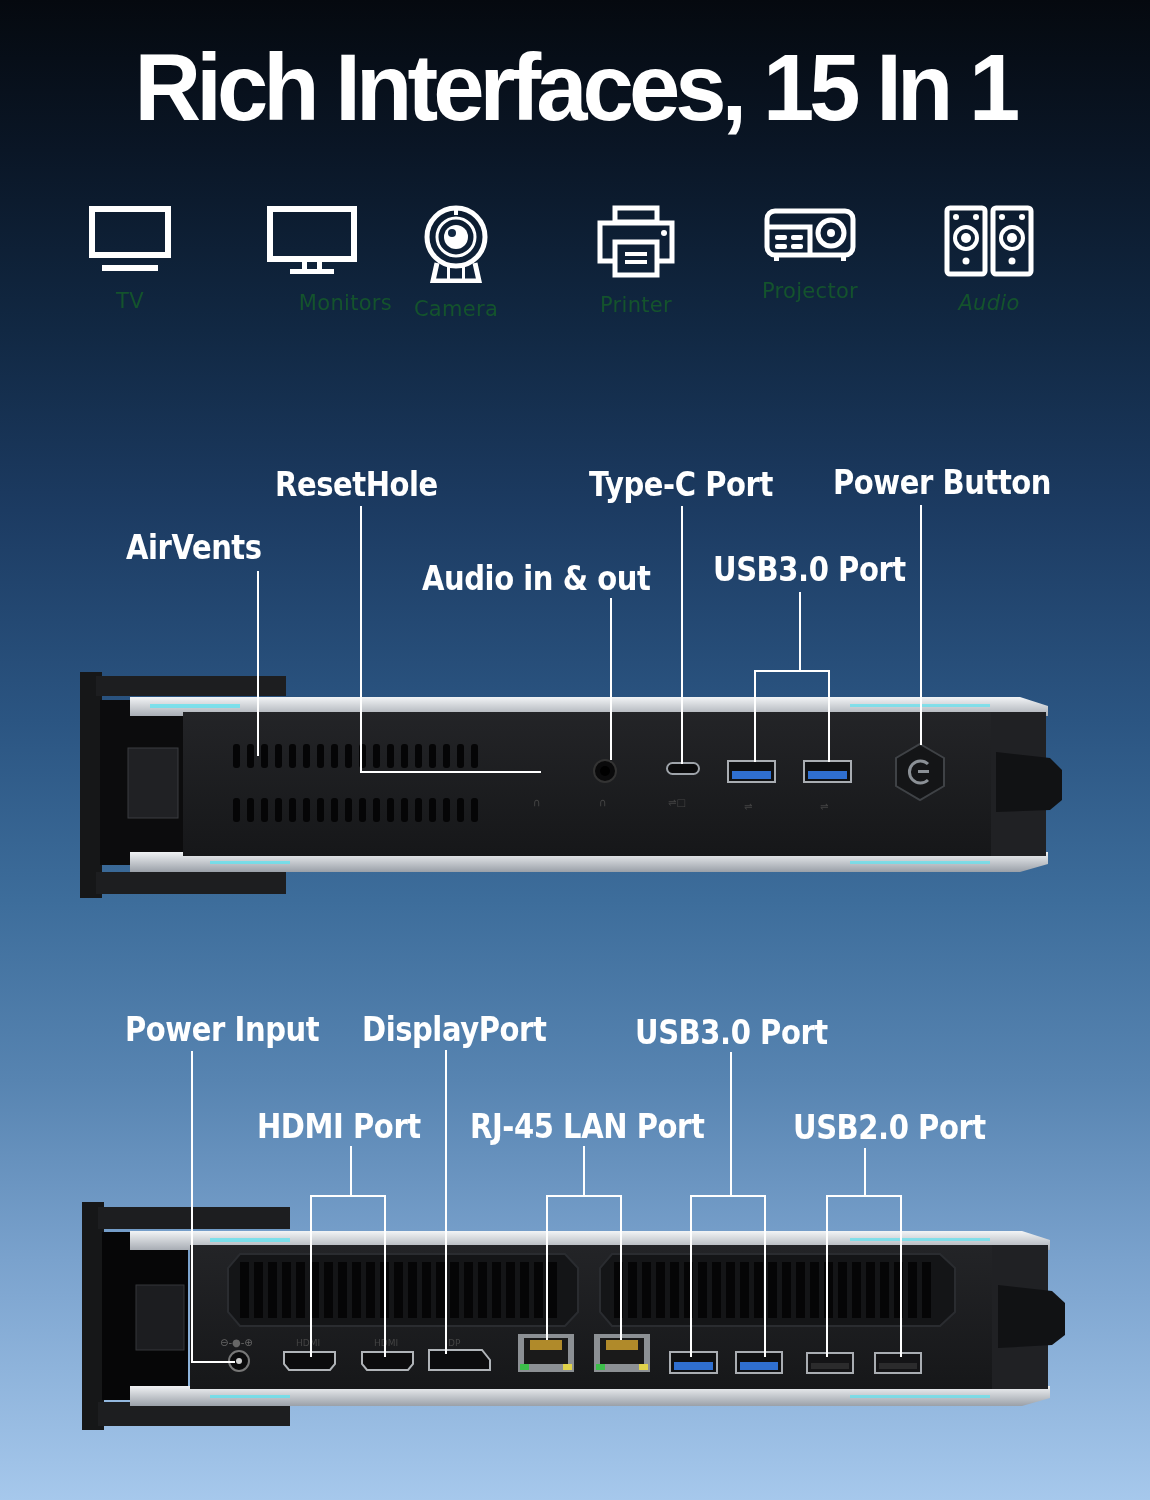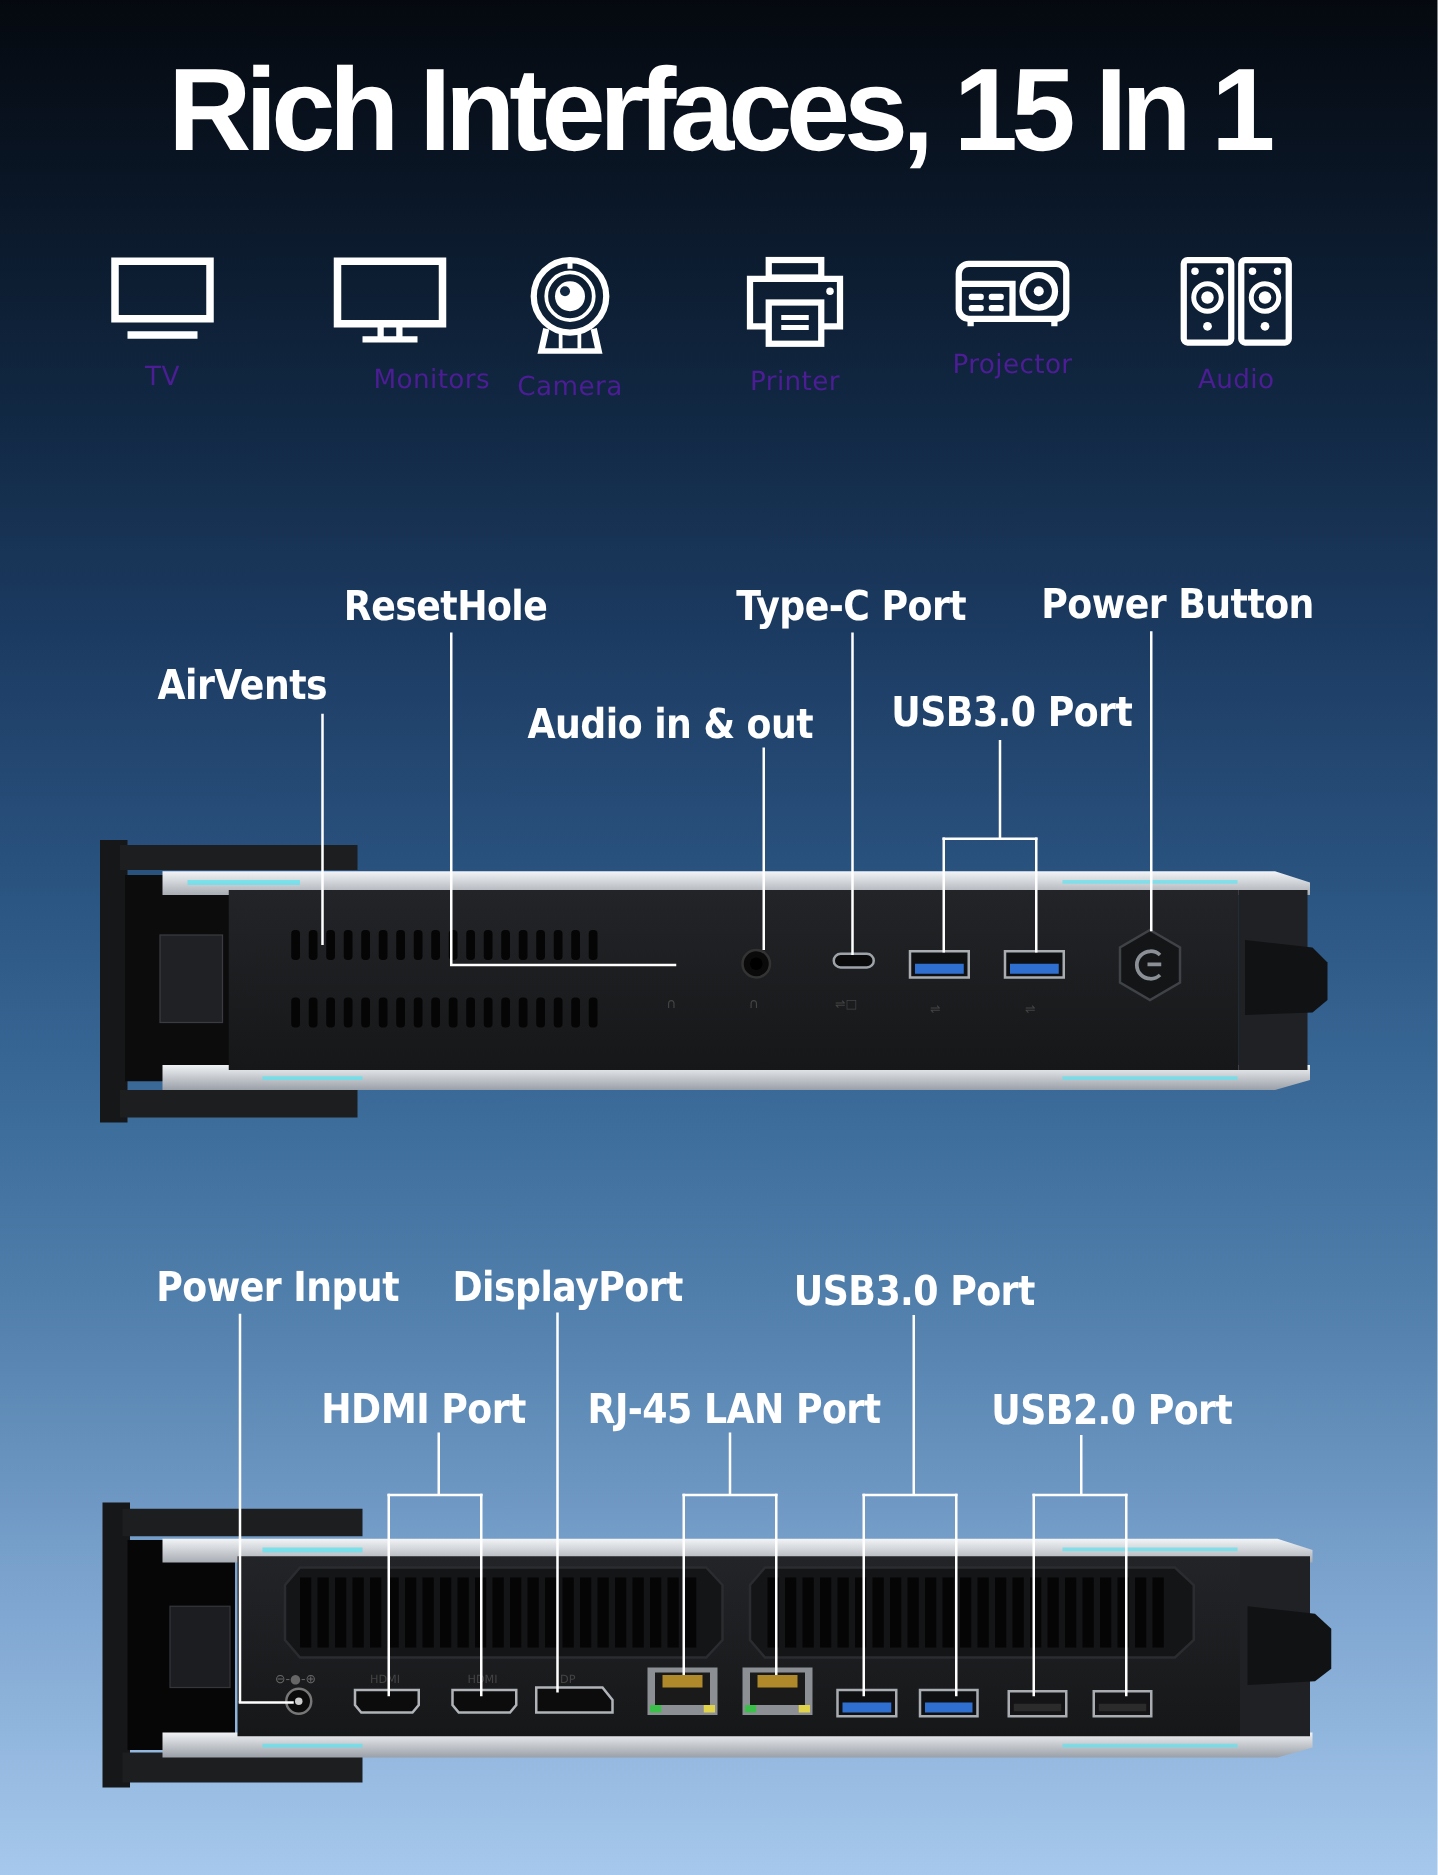--- a/index.html
+++ b/index.html
@@ -14,21 +14,21 @@
     position: absolute; left: 0; top: 28px; width: 1150px; text-align: center;
     font-family: "Liberation Sans", sans-serif; font-weight: 700;
     font-size: 94px; letter-spacing: -5px; line-height: 120px; color: #fff;
     transform: scaleX(0.98);
   }
   .devices { position: absolute; left: 0; top: 205px; width: 1150px; height: 130px; }
   .device { position: absolute; top: 0; width: 160px; text-align: center; }
   .device svg { display: block; margin: 0 auto; }
   .device .lbl {
     margin-top: 14px; font-family: "DejaVu Sans", sans-serif; font-size: 21px;
-    color: #4c1d95; letter-spacing: 0.3px;
+    color: #14532d; letter-spacing: 0.3px;
   }
   .callout {
     position: absolute; font-family: "DejaVu Sans", sans-serif; font-weight: 700;
     font-size: 33px; color: #fff; white-space: nowrap; letter-spacing: -0.5px;
     transform: scaleX(0.88); transform-origin: left center;
   }
   .line { position: absolute; background: #fff; }
   svg.unit { position: absolute; left: 0; }
 </style>
 </head>
@@ -85,21 +85,21 @@
       <circle cx="67" cy="28" r="4" fill="#fff"></circle>
       <rect x="11" y="30" width="12" height="5" rx="2" fill="#fff"></rect>
       <rect x="27" y="30" width="12" height="5" rx="2" fill="#fff"></rect>
       <rect x="11" y="39" width="12" height="5" rx="2" fill="#fff"></rect>
       <rect x="27" y="39" width="12" height="5" rx="2" fill="#fff"></rect>
       <rect x="10" y="50" width="5" height="6" fill="#fff"></rect>
       <rect x="77" y="50" width="5" height="6" fill="#fff"></rect>
     </svg>
     <div class="lbl">Projector</div>
   </div>
-  <div class="device" style="left:909px;">
+  <div class="device" style="left:909px;font-style:italic;">
     <svg width="90" height="72" viewBox="0 0 90 72">
       <rect x="3" y="3" width="38" height="66" rx="3" fill="none" stroke="#fff" stroke-width="5"></rect>
       <rect x="49" y="3" width="38" height="66" rx="3" fill="none" stroke="#fff" stroke-width="5"></rect>
       <circle cx="12" cy="12" r="3" fill="#fff"></circle>
         <circle cx="32" cy="12" r="3" fill="#fff"></circle>
       <circle cx="58" cy="12" r="3" fill="#fff"></circle>
         <circle cx="78" cy="12" r="3" fill="#fff"></circle>
       <circle cx="22" cy="33" r="11" fill="none" stroke="#fff" stroke-width="4"></circle>
       <circle cx="22" cy="33" r="5" fill="#fff"></circle>
       <circle cx="68" cy="33" r="11" fill="none" stroke="#fff" stroke-width="4"></circle>

